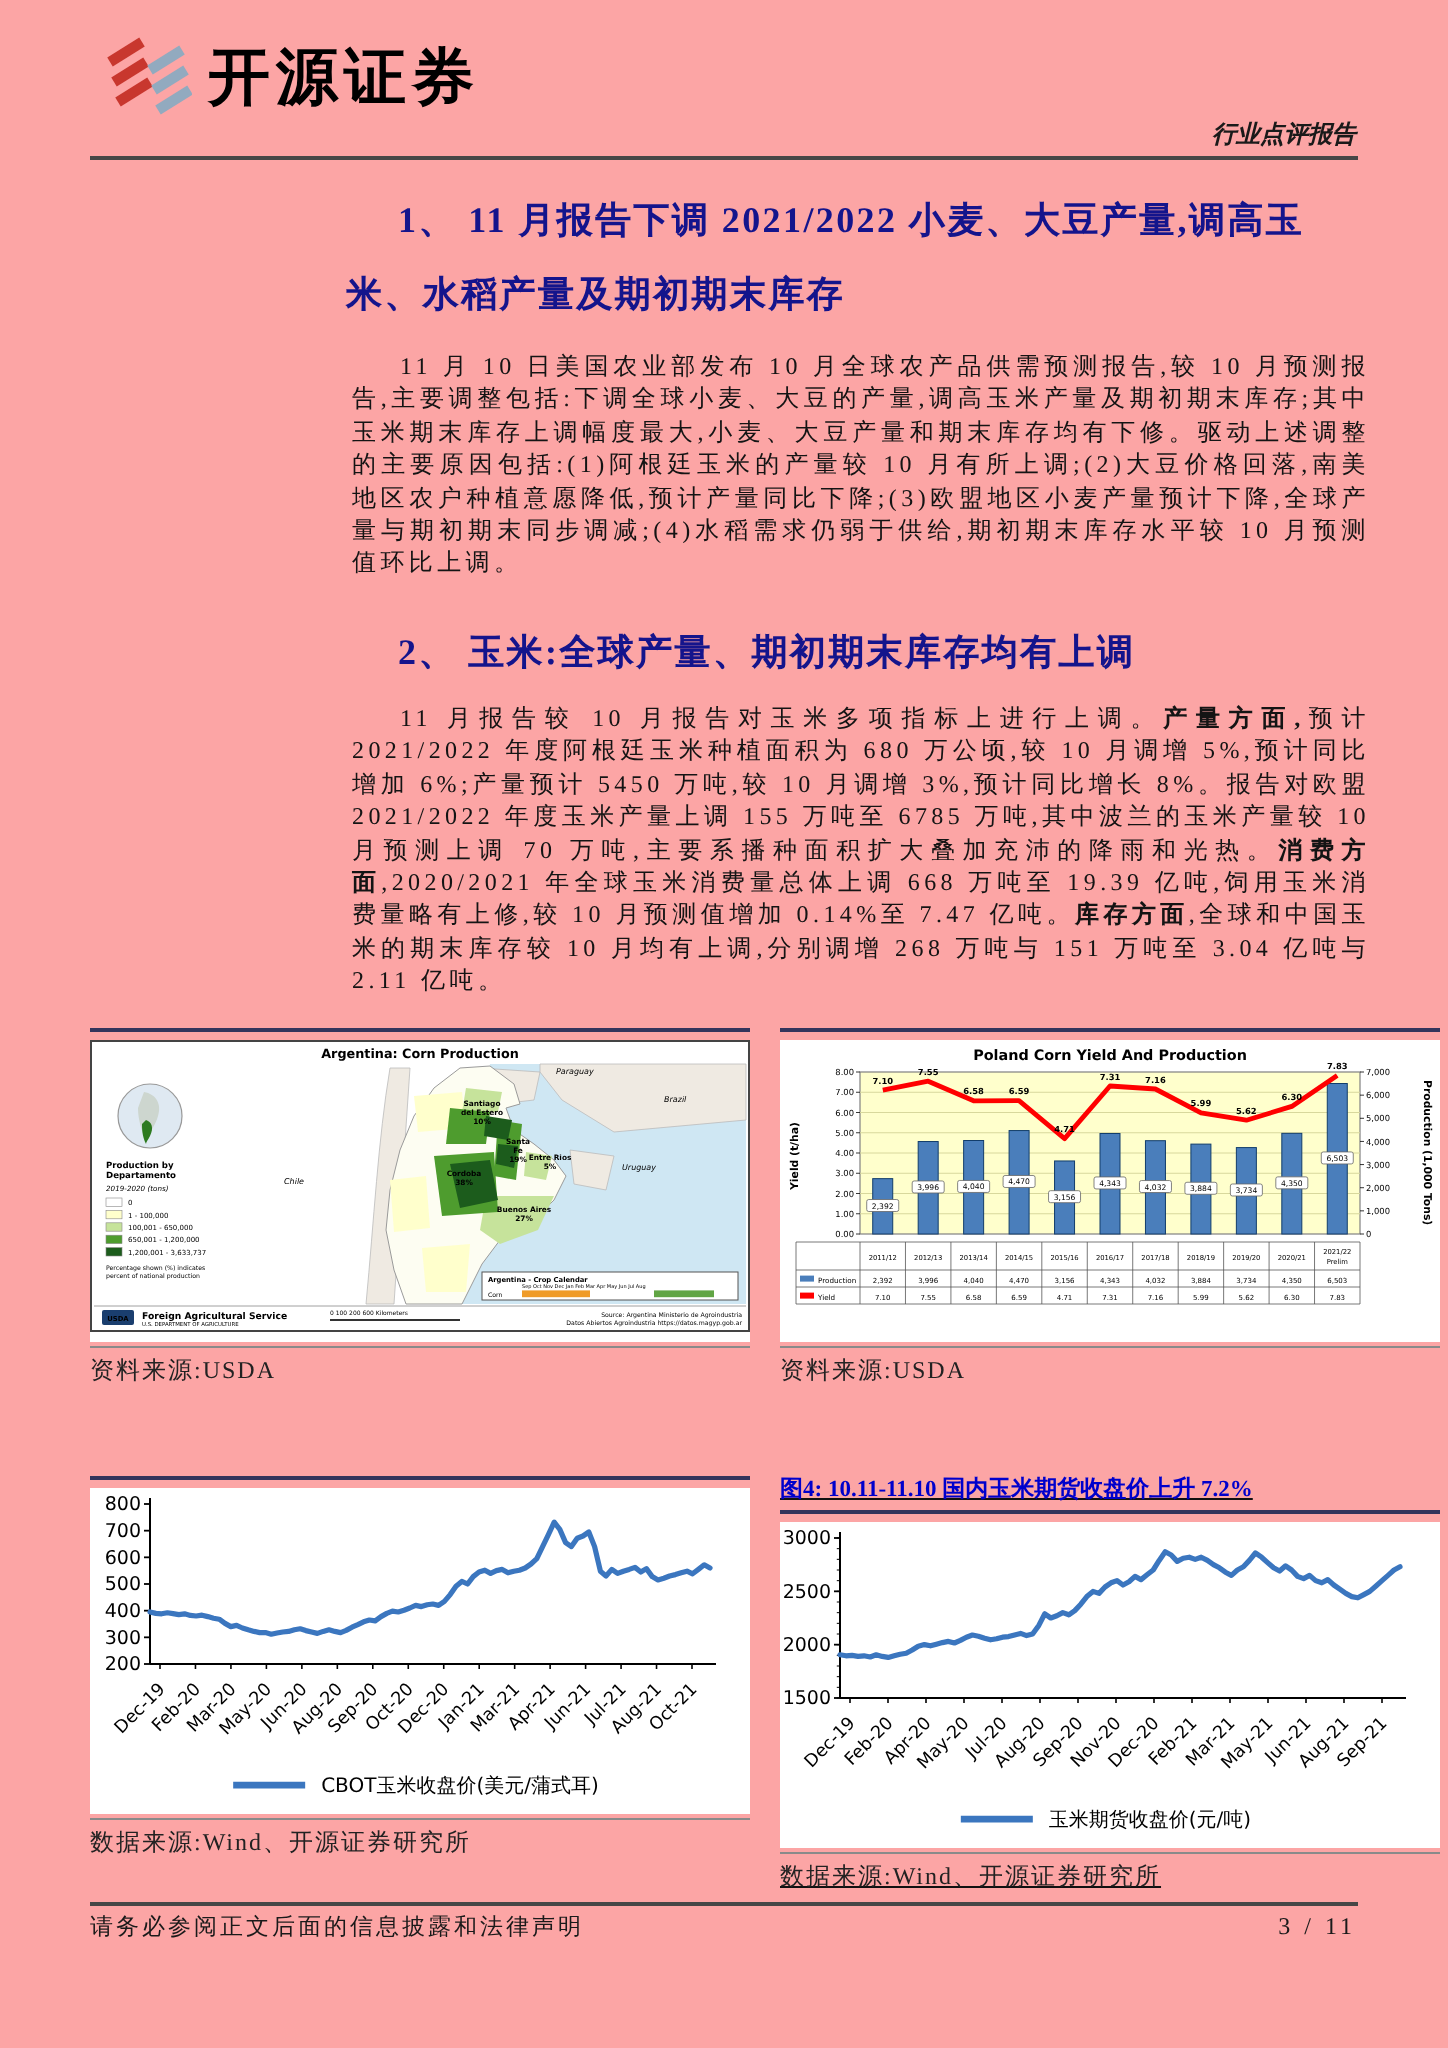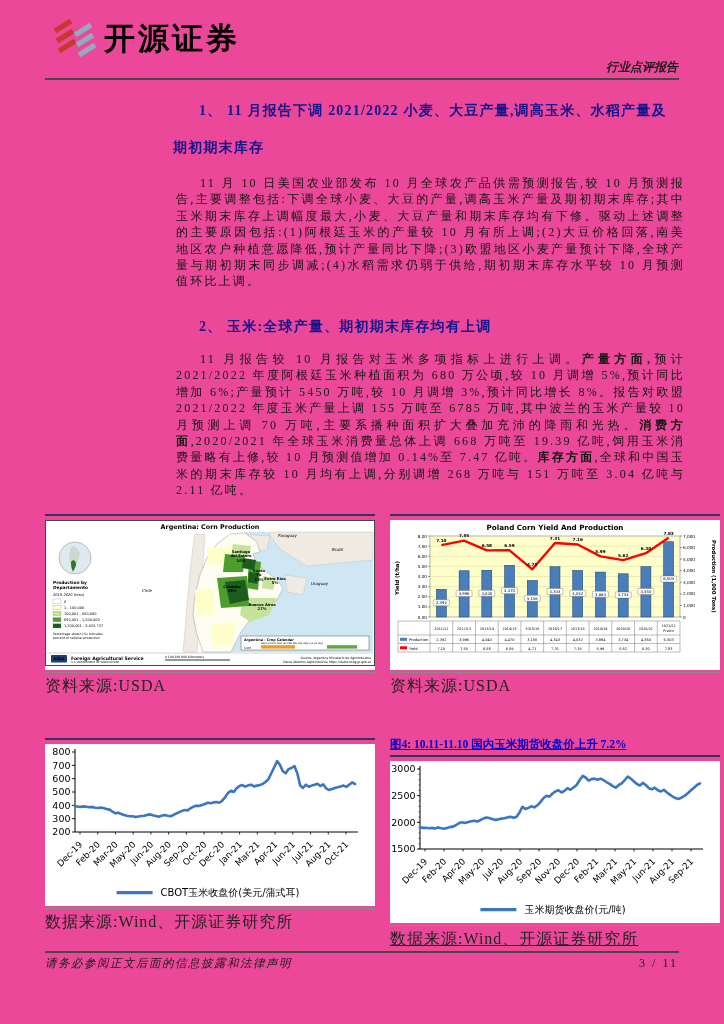--- a/index.html
+++ b/index.html
@@ -1,39 +1,39 @@
 <!DOCTYPE html>
 <html><head>
 <meta charset="utf-8">
 <style>
   html,body{margin:0;padding:0;background:#888;}
-  .page{position:relative;width:724px;height:1024px;background:#ec4899;margin:0 auto;
+  .page{position:relative;width:724px;height:1024px;background:#fca5a5;margin:0 auto;
         font-family:"Liberation Serif",serif;color:#111;overflow:hidden;}
   
   .logo{position:absolute;left:52px;top:16px;display:flex;align-items:center;gap:8px;}
   .logo-text{font-family:"Liberation Sans",sans-serif;font-weight:bold;font-size:31px;color:#000;letter-spacing:3px;}
   .report-type{position:absolute;right:46px;top:59px;font-size:12px;font-weight:bold;font-style:italic;color:#1a1a1a;}
   .header-rule{position:absolute;left:45px;right:45px;top:78px;height:2px;background:#474747;}
   
   .sec-heading{position:absolute;left:173px;width:505px;margin:0;color:#14148c;font-weight:bold;
-               font-size:14px;line-height:37px;text-indent:26px;letter-spacing:1.2px;}
+               font-size:18px;line-height:37px;text-indent:26px;letter-spacing:1.2px;}
   .para{position:absolute;left:173px;width:509px;margin:3px;font-size:12px;line-height:16.4px;
         letter-spacing:2.2px;text-align:justify;text-indent:2em;color:#141414;}
   .bseg{font-weight:bold;}
   
   .fig{position:absolute;width:330px;}
   .fig-caption{color:#0000cc;font-weight:bold;font-size:11.5px;height:17px;white-space:nowrap;}
   .cap-rule{height:2px;background:#34345c;margin-top:1px;}
   .chart-box{margin-top:4px;position:relative;background:#fff;}
   .src-rule{height:1px;background:#8a8a8a;margin-top:2px;}
-  .src{font-size:16px;color:#222;margin-top:3px;letter-spacing:1px;}
+  .src{font-size:12px;color:#222;margin-top:3px;letter-spacing:1px;}
   svg text{font-family:"DejaVu Sans","Liberation Sans",sans-serif;fill:#000;}
   
   .footer-rule{position:absolute;left:45px;right:45px;top:951px;height:2px;background:#474747;}
-  .footer-left{position:absolute;left:45px;top:956px;font-size:11.5px;letter-spacing:1.5px;color:#1a1a1a;font-style:italic;}
+  .footer-left{position:absolute;left:45px;top:956px;font-size:11.5px;letter-spacing:1.5px;color:#1a1a1a;}
   .footer-page{position:absolute;right:46px;top:956px;font-size:12px;color:#1a1a1a;letter-spacing:2px;}
 </style>
 </head>
 <body>
 
 <div class="page">
 
   <div class="logo">
     <svg width="44" height="46" viewBox="0 0 44 46">
       <g stroke="#c8372e" stroke-width="5.2">

